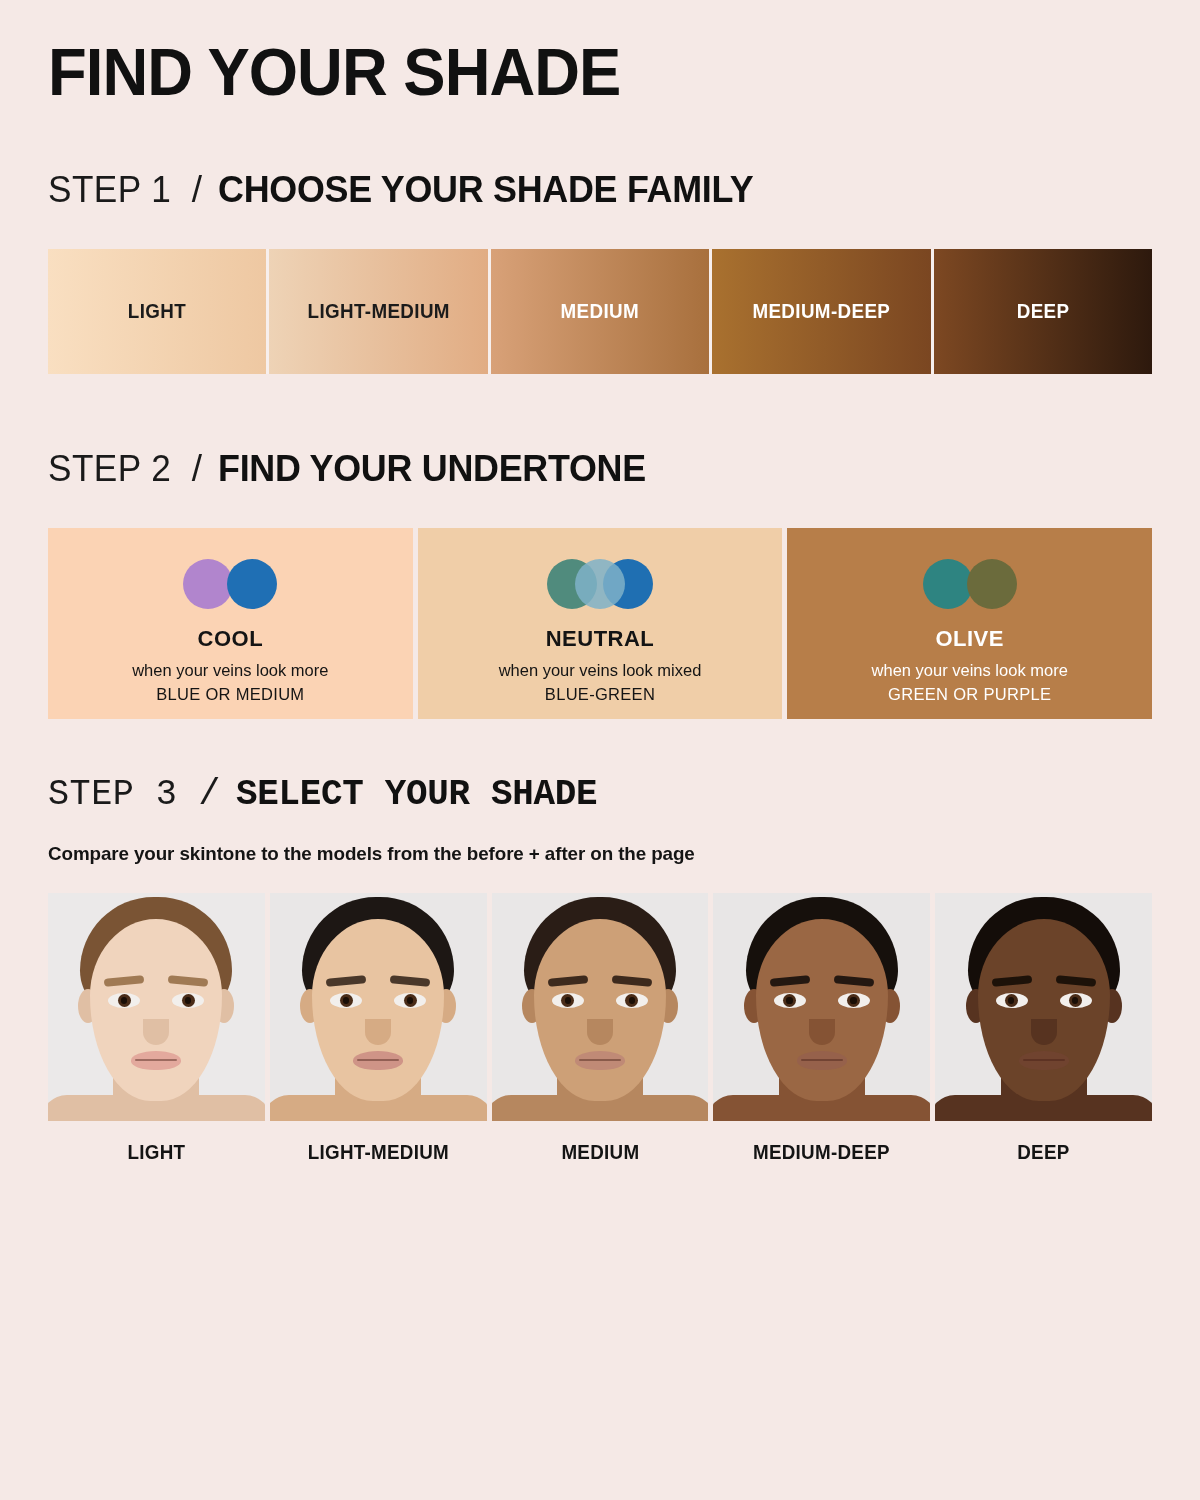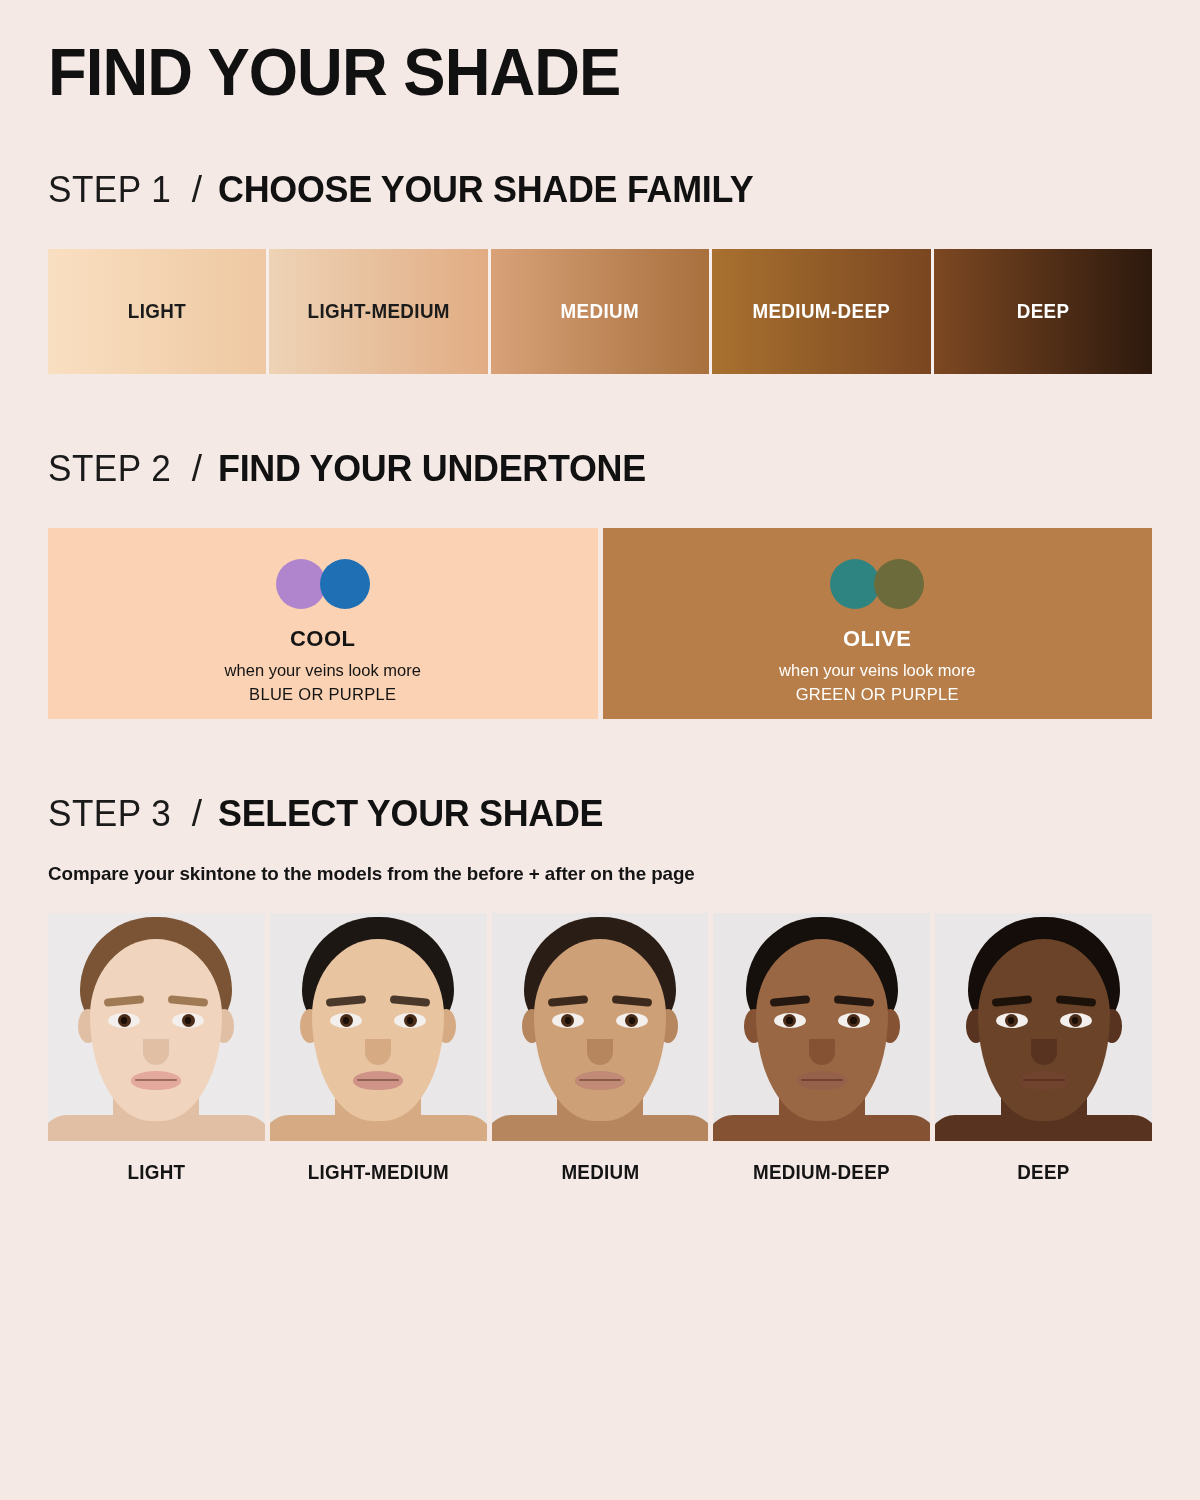--- a/index.html
+++ b/index.html
@@ -53,21 +53,21 @@
     font-size: 37px;
     font-weight: 700;
     color: #111111;
     letter-spacing: -0.3px;
     transform: scaleX(0.97);
     transform-origin: left center;
   }
 
   #step1-header { margin-top: 62px; }
   #step2-header { margin-top: 74px; }
-  #step3-header { margin-top: 74px; }
+  #step3-header { margin-top: 54px; font-family: Liberation Mono, monospace; }
 
   
   .shade-bar {
     display: flex;
     margin-top: 38px;
     height: 125px;
     width: 1104px;
   }
   .shade-seg {
     flex: 1 1 0;
@@ -312,21 +312,30 @@
     <span class="step-title">FIND YOUR UNDERTONE</span>
   </div>
 
   <div class="undertone-row" id="undertone-row">
       <div class="undertone-card" style="background: rgb(251, 211, 180); color: rgb(20, 20, 20);">
         <div class="dots">
           <div class="dot" style="background: rgb(177, 133, 205);"></div>
           <div class="dot overlap-2" style="background: rgb(31, 111, 180);"></div>
         </div>
         <div class="undertone-name">COOL</div>
-        <div class="undertone-desc"><span>when your veins look more</span><span class="veins-strong">BLUE OR PURPLE</span></div>
+        <div class="undertone-desc"><span>when your veins look more</span><span class="veins-strong">BLUE OR MEDIUM</span></div>
+      </div>
+      <div class="undertone-card" style="background: rgb(240, 206, 168); color: rgb(20, 20, 20);">
+        <div class="dots">
+          <div class="dot" style="background: rgb(80, 139, 125);"></div>
+          <div class="dot overlap-3" style="background: rgb(127, 178, 200); opacity: 0.85; z-index: 2;"></div>
+          <div class="dot overlap-3" style="background: rgb(31, 111, 178); z-index: 1;"></div>
+        </div>
+        <div class="undertone-name">NEUTRAL</div>
+        <div class="undertone-desc"><span>when your veins look mixed</span><span class="veins-strong">BLUE-GREEN</span></div>
       </div>
       <div class="undertone-card" style="background: rgb(183, 126, 73); color: rgb(255, 255, 255);">
         <div class="dots">
           <div class="dot" style="background: rgb(46, 132, 129);"></div>
           <div class="dot overlap-2" style="background: rgb(107, 107, 60);"></div>
         </div>
         <div class="undertone-name">OLIVE</div>
         <div class="undertone-desc"><span>when your veins look more</span><span class="veins-strong">GREEN OR PURPLE</span></div>
       </div>
     </div>

